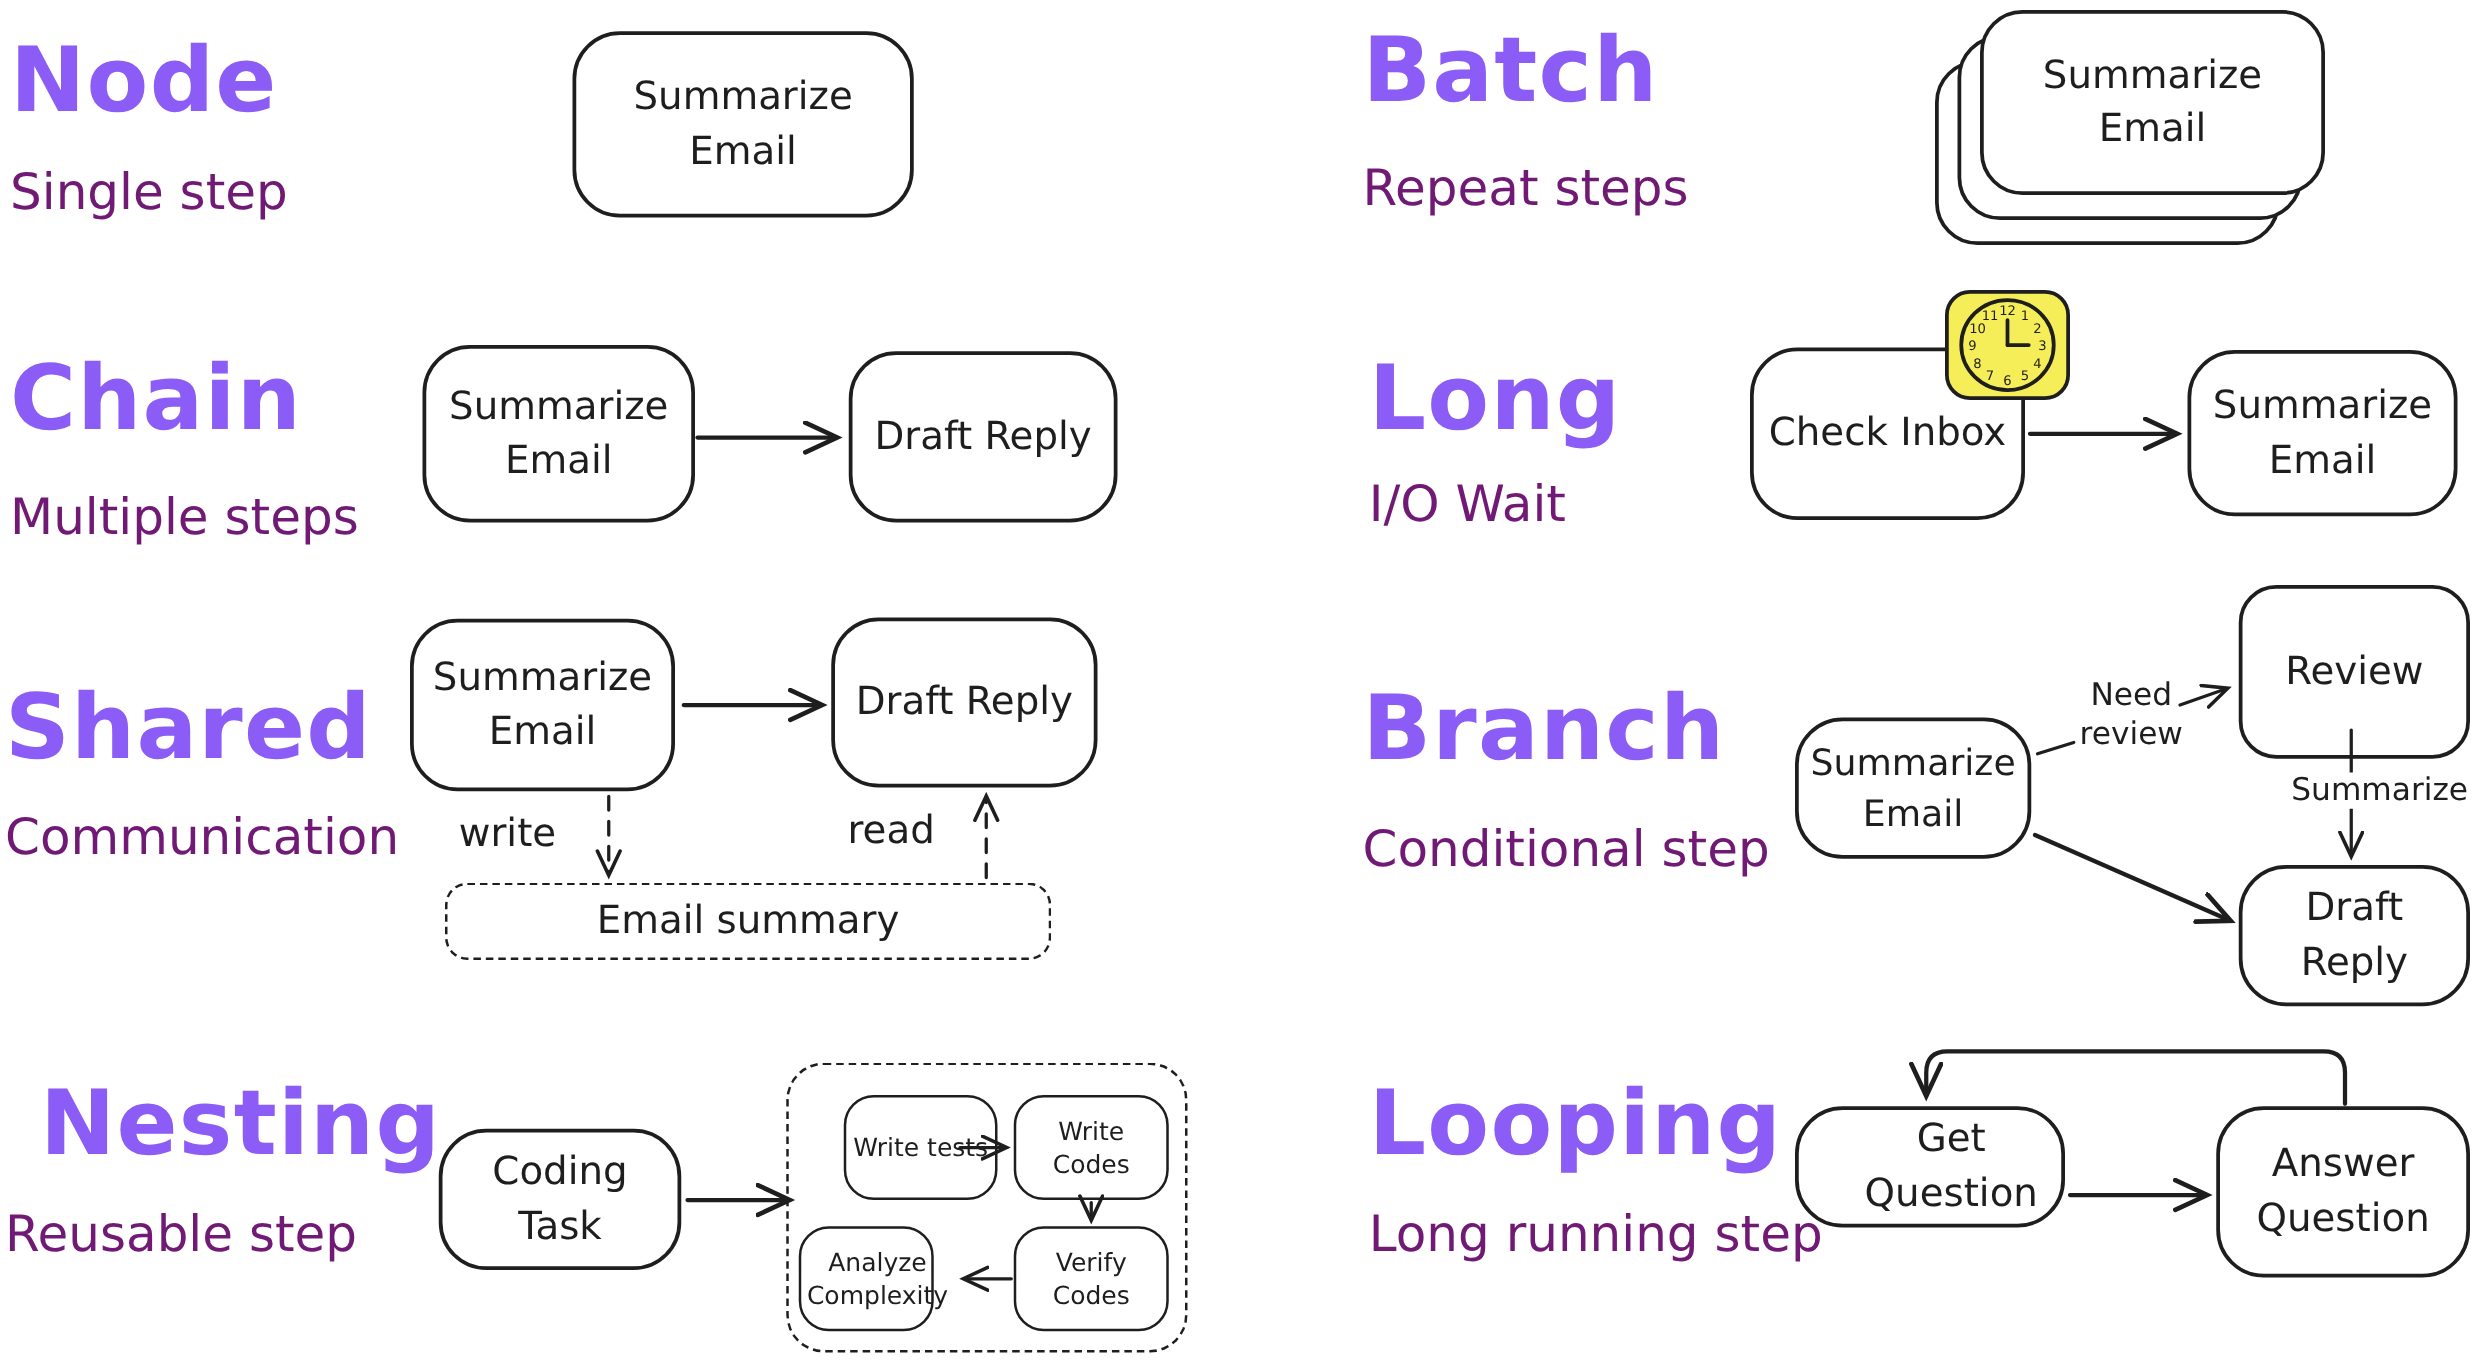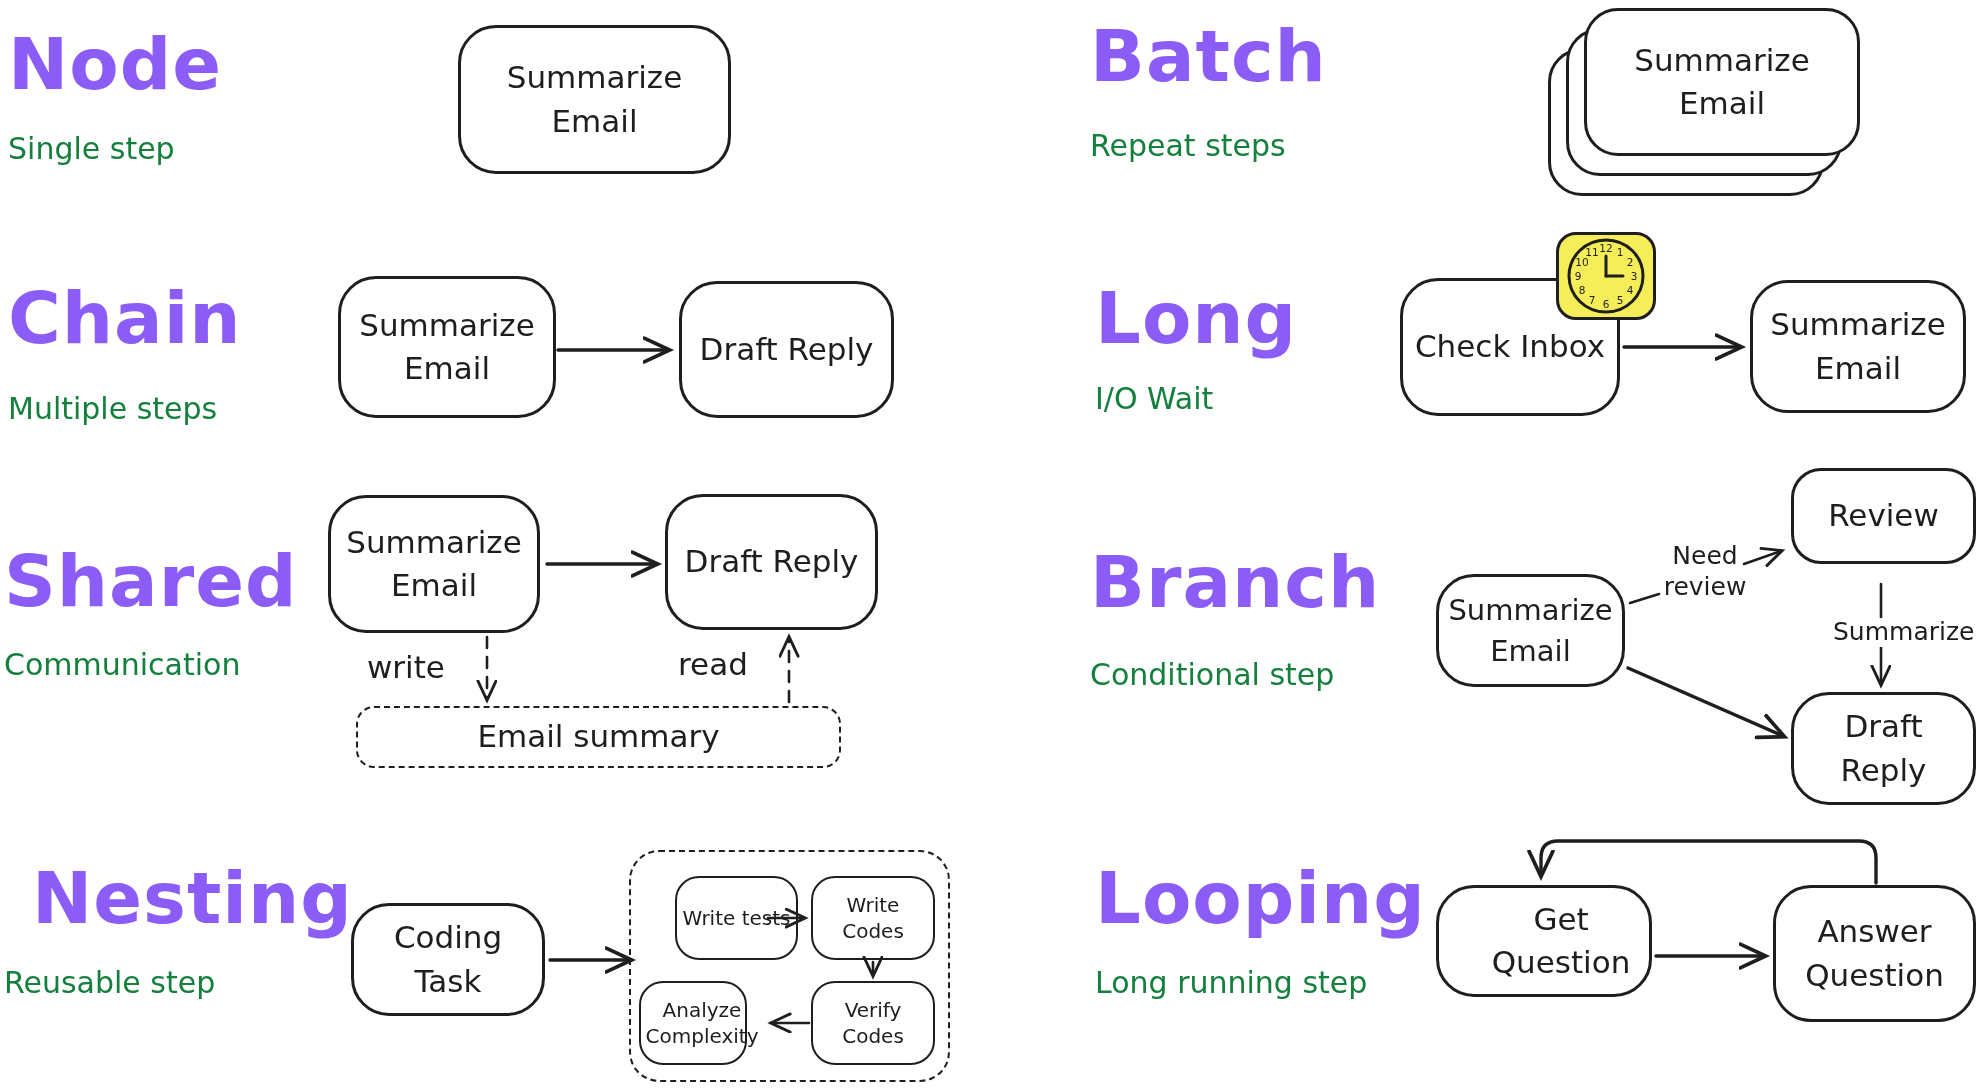--- a/index.html
+++ b/index.html
@@ -5,22 +5,22 @@
   html,body{margin:0;padding:0;background:#ffffff;}
   #canvas{
     position:relative;width:1980px;height:1089px;background:#ffffff;overflow:hidden;
     font-family:"DejaVu Sans",sans-serif;color:#1e1e1e;
   }
   .title{
     position:absolute;font-size:72px;font-weight:700;letter-spacing:1px;
     white-space:nowrap;color:#8b5cf6;line-height:1;
   }
   .subtitle{
-    position:absolute;font-size:30px;font-weight:400;white-space:nowrap;
-    color:#15803d;line-height:1;
+    position:absolute;font-size:40px;font-weight:400;white-space:nowrap;
+    color:#701a75;line-height:1;
   }
   .box{
     position:absolute;background:#ffffff;border:3.2px solid #1e1e1e;border-radius:38px;
     display:flex;align-items:center;justify-content:center;text-align:center;
     font-size:31px;line-height:1.4;padding:4px 10px;box-sizing:border-box;z-index:2;
   }
   .box.small{border-radius:24px;border-width:2.6px;font-size:20px;line-height:1.3;padding:2px 4px;}
   .box.store{border:2.8px dashed #1e1e1e;border-radius:18px;}
   .group-dashed{
     position:absolute;border:2.8px dashed #1e1e1e;border-radius:30px;background:transparent;
@@ -153,27 +153,27 @@
         <path d="M47 41 L64 41" stroke="#1e1e1e" stroke-width="3" stroke-linecap="round"></path>
       </svg>
     </div>
   </div>
 
   
   <div style="display:contents">
     <div class="title" style="left:1090px;top:546px;">Branch</div>
     <div class="subtitle" style="left:1090px;top:660px;">Conditional step</div>
     <div class="box" style="left:1436px;top:574px;width:189px;height:113px;font-size:29px;">Summarize Email</div>
-    <div class="box" style="left:1791px;top:468px;width:185px;height:96px;border-radius:30px;">Review</div>
+    <div class="box" style="left:1791px;top:468px;width:185px;height:139px;border-radius:30px;">Review</div>
     <div class="box" style="left:1791px;top:692px;width:185px;height:113px;">Draft Reply</div>
     <div class="edge-label sm" style="left:1655px;top:540px;width:100px;line-height:1.25;">Need review</div>
     <div class="edge-label sm onliner" style="left:1828px;top:618px;">Summarize</div>
   </div>
 
   
   <div style="display:contents">
     <div class="title" style="left:1095px;top:862px;">Looping</div>
     <div class="subtitle" style="left:1095px;top:968px;">Long running step</div>
-    <div class="box" style="left:1436px;top:885px;width:216px;height:112px;padding-left:44px;">Get Question</div>
+    <div class="box" style="left:1436px;top:885px;width:216px;height:97px;padding-left:44px;">Get Question</div>
     <div class="box" style="left:1773px;top:885px;width:203px;height:137px;">Answer Question</div>
   </div>
 
 </div>
 
 </body></html>

